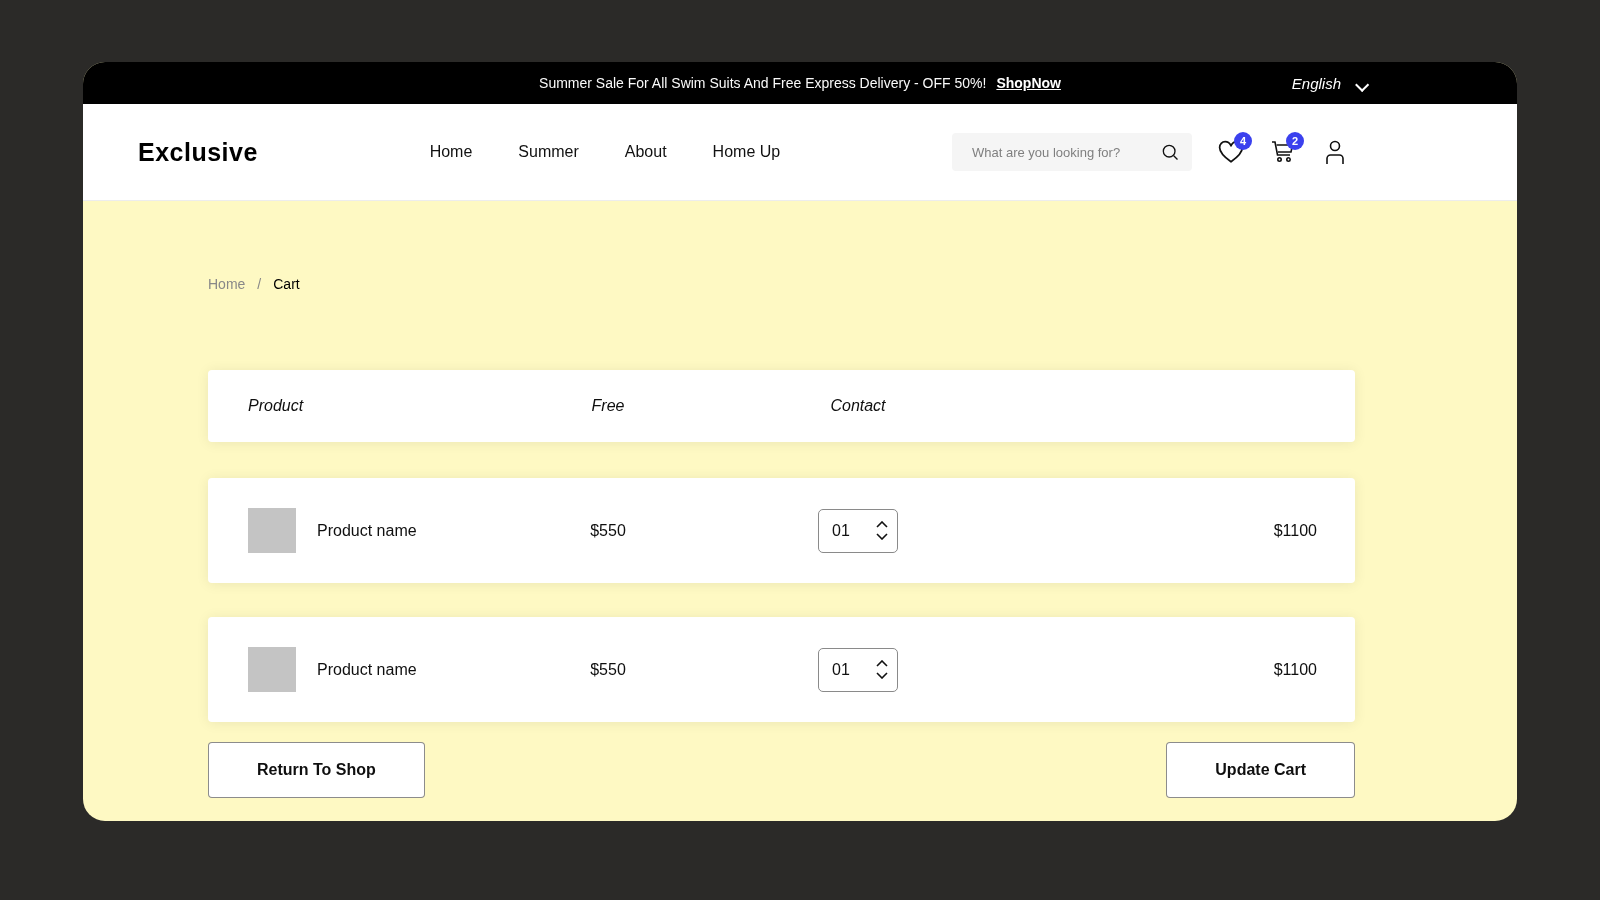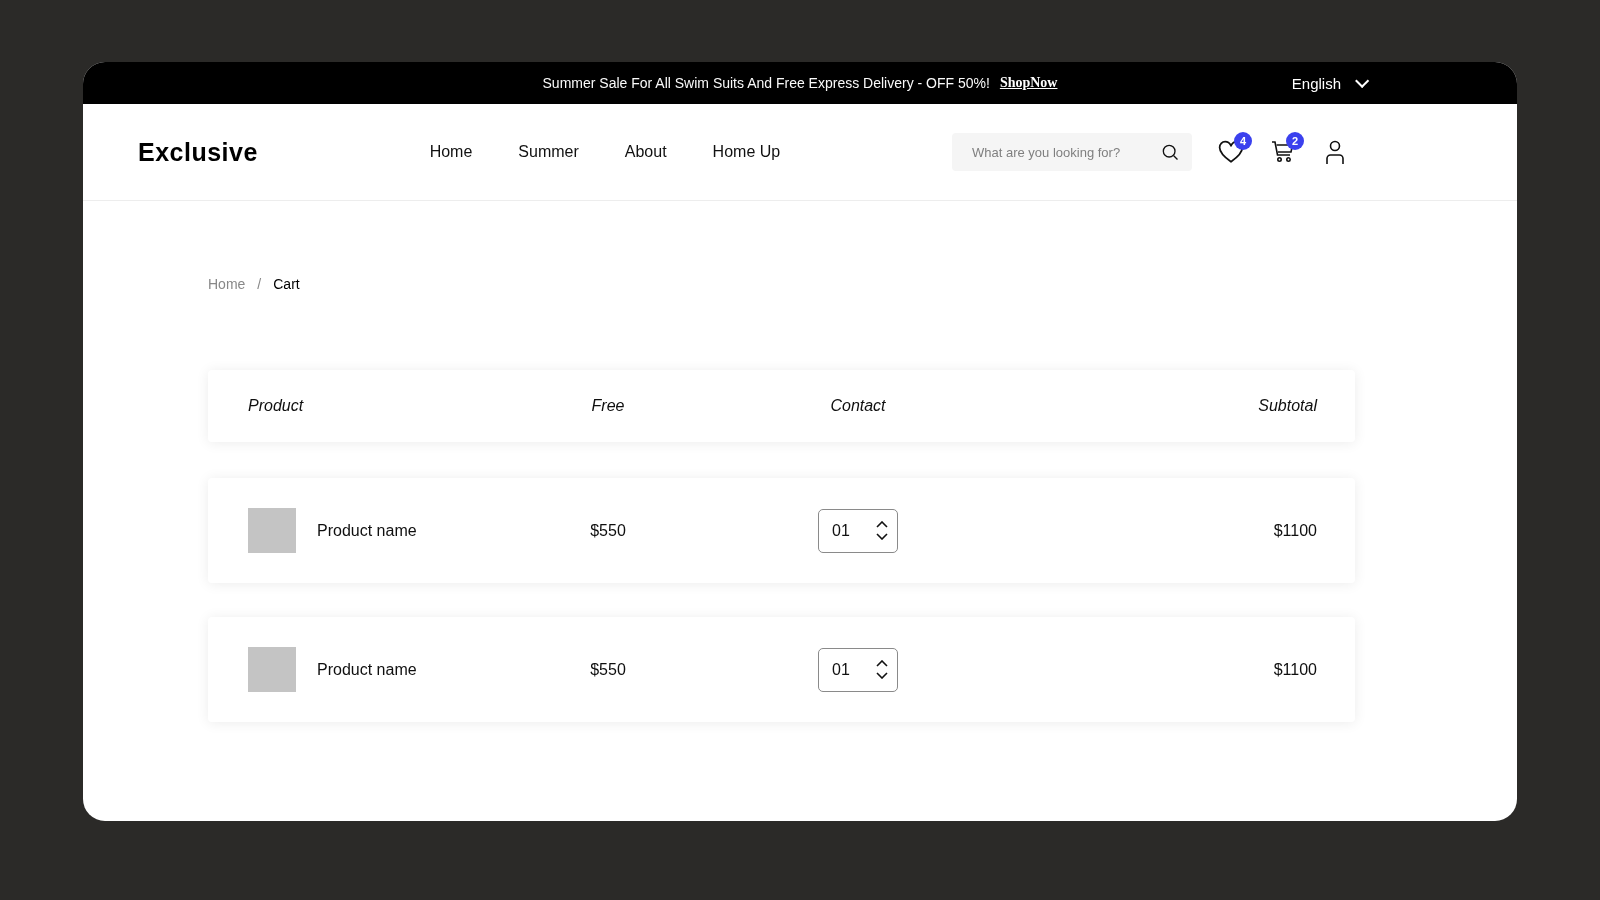--- a/index.html
+++ b/index.html
@@ -7,37 +7,37 @@
   body {
     background:#2b2a28;
     font-family:"Liberation Sans", sans-serif;
     color:#0f0f0f;
     position:relative;
     overflow:hidden;
   }
   .app-card {
     position:absolute; left:83px; top:62px;
     width:1434px; height:759px;
-    background:#ffffff; border-radius:22px; overflow:hidden;
+    background:#fef9c3; border-radius:22px; overflow:hidden;
   }
 
   
   .banner {
     height:42px; background:#000; color:#fafafa;
     display:flex; align-items:center; position:relative;
     font-size:14px;
   }
   .banner-center {
     position:absolute; left:0; right:0; text-align:center;
     display:flex; justify-content:center; align-items:center; gap:10px;
   }
-  .banner-cta { color:#fff; font-weight:700; text-decoration:underline; cursor:pointer;font-family:Liberation Serif, serif; }
+  .banner-cta { color:#fff; font-weight:700; text-decoration:underline; cursor:pointer; }
   .lang-select {
-    position:absolute; right:152px; display:flex; align-items:center; gap:14px;
-    color:#fff; font-size:15px; cursor:pointer;
+    position:absolute; right:152px; display:flex; align-items:flex-end; gap:14px;
+    color:#fff; font-size:15px; cursor:pointer;font-style:italic;
   }
   .chev { display:inline-block; width:10px; height:10px; border-right:2px solid #fff; border-bottom:2px solid #fff; transform:rotate(45deg) translateY(-3px); }
 
   
   .header {
     height:97px; display:flex; align-items:center;
     padding:0 169px 0 55px; border-bottom:1px solid #ededed;
     justify-content:space-between; background:#fff;
   }
   .logo { font-size:25px; font-weight:700; letter-spacing:0.5px; color:#000; cursor:pointer; }
@@ -167,21 +167,20 @@
     <div class="breadcrumb">
       <span class="bc-muted">Home</span>
       <span class="bc-sep">/</span>
       <span class="bc-current">Cart</span>
     </div>
 
     <div class="thead-card">
       <div class="cell-product">Product</div>
       <div class="cell-center">Free</div>
       <div class="cell-center">Contact</div>
-      <div class="cell-right">Subtotal</div>
     </div>
 
     <div class="row-card first">
       <div class="cell-product">
         <div class="thumb"></div>
         <span>Product name</span>
       </div>
       <div class="cell-center">$550</div>
       <div class="cell-center">
         <div class="qty-box">
@@ -222,15 +221,19 @@
               <svg width="12" height="7" viewBox="0 0 12 7" fill="none" stroke="#111" stroke-width="1.6">
                   <path d="M1 1 L6 6 L11 1"></path>
                 </svg>
             </span>
           </span>
         </div>
       </div>
       <div class="cell-right">$1100</div>
     </div>
 
+    <div class="actions">
+      <button class="btn-outline">Return To Shop</button>
+      <button class="btn-outline">Update Cart</button>
+    </div>
 
   </div>
 </div>
 
 </body></html>

